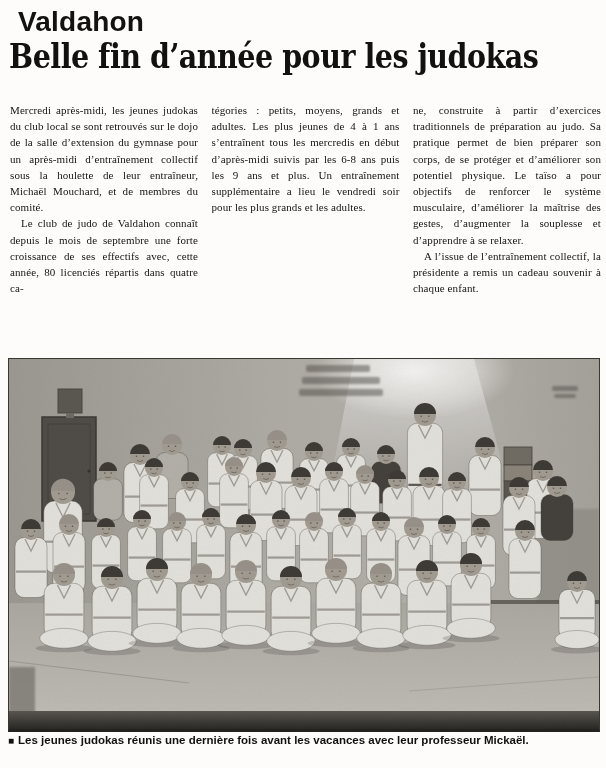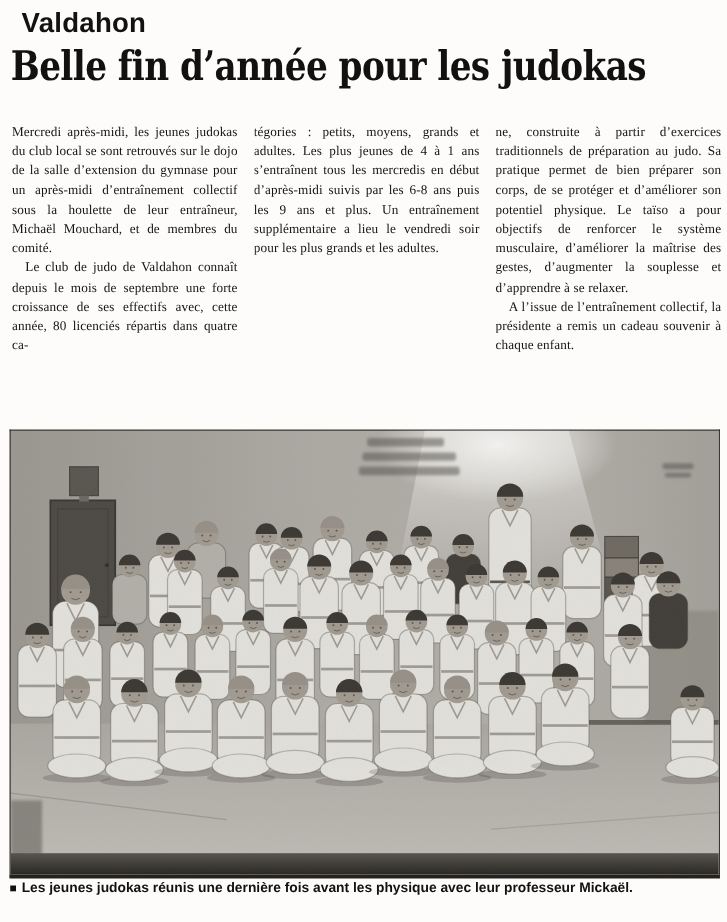--- a/index.html
+++ b/index.html
@@ -8,21 +8,21 @@
     background:#fdfcfa;
     font-family:"Liberation Serif", serif;
     color:#161412;
     position:relative;
     overflow:hidden;
   }
   .page{position:absolute;inset:0;}
   .kicker{
     position:absolute;left:18px;top:6px;
     font-family:"Liberation Sans", sans-serif;
-    font-weight:700;font-size:23px;letter-spacing:.2px;
+    font-weight:700;font-size:28px;letter-spacing:.2px;
     color:#131210;
   }
   .headline{
     position:absolute;left:9px;top:36px;margin:0;
     font-family:"DejaVu Serif", serif;
     font-weight:700;font-size:34px;letter-spacing:-.6px;
     transform:scaleX(.84);transform-origin:left top;
     white-space:nowrap;color:#121110;
   }
   .columns{
@@ -675,16 +675,16 @@
           </g>
         </g>
 
       <rect x="0" y="352" width="590" height="18" fill="url(#bandGrad)"></rect>
 
       <rect x="0" y="0" width="590" height="370" filter="url(#grain)" opacity="0.1"></rect>
     </svg>
   </figure>
 
   <div class="caption">
-    <span class="bullet">■</span><span>Les jeunes judokas réunis une dernière fois avant les physique avec leur professeur Mickaël.</span>
+    <span class="bullet">■</span><span>Les jeunes judokas réunis une dernière fois avant les vacances avec leur professeur Mickaël.</span>
   </div>
 
 </div>
 
 </body></html>

